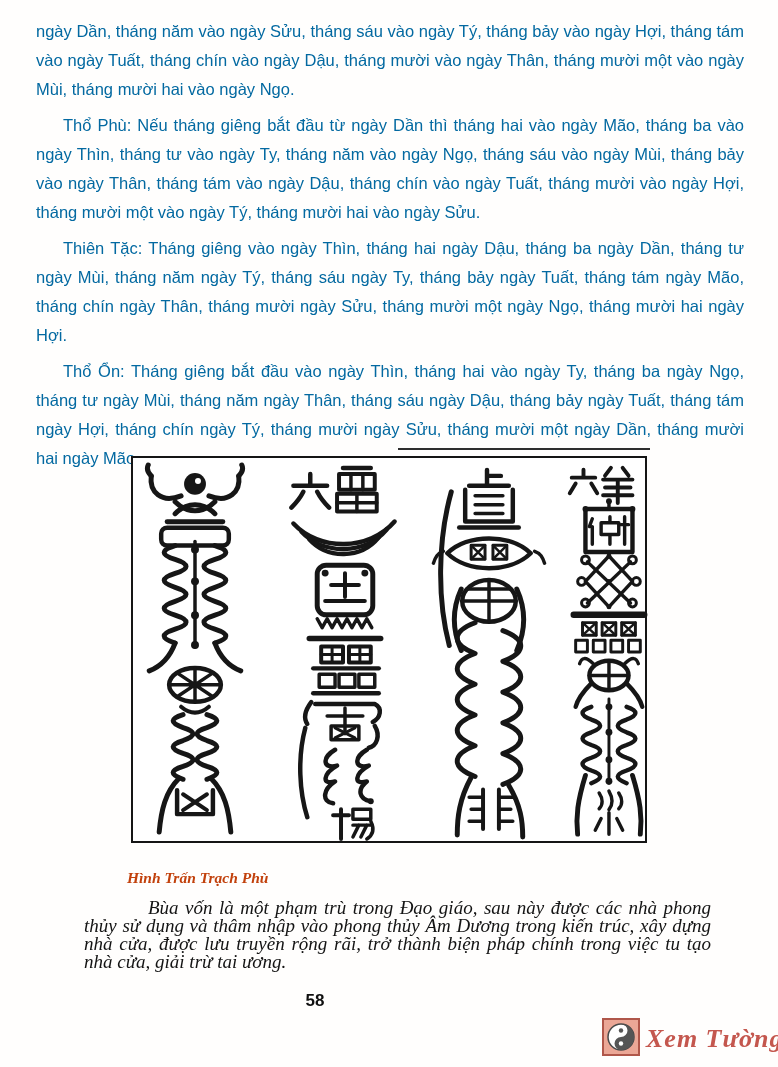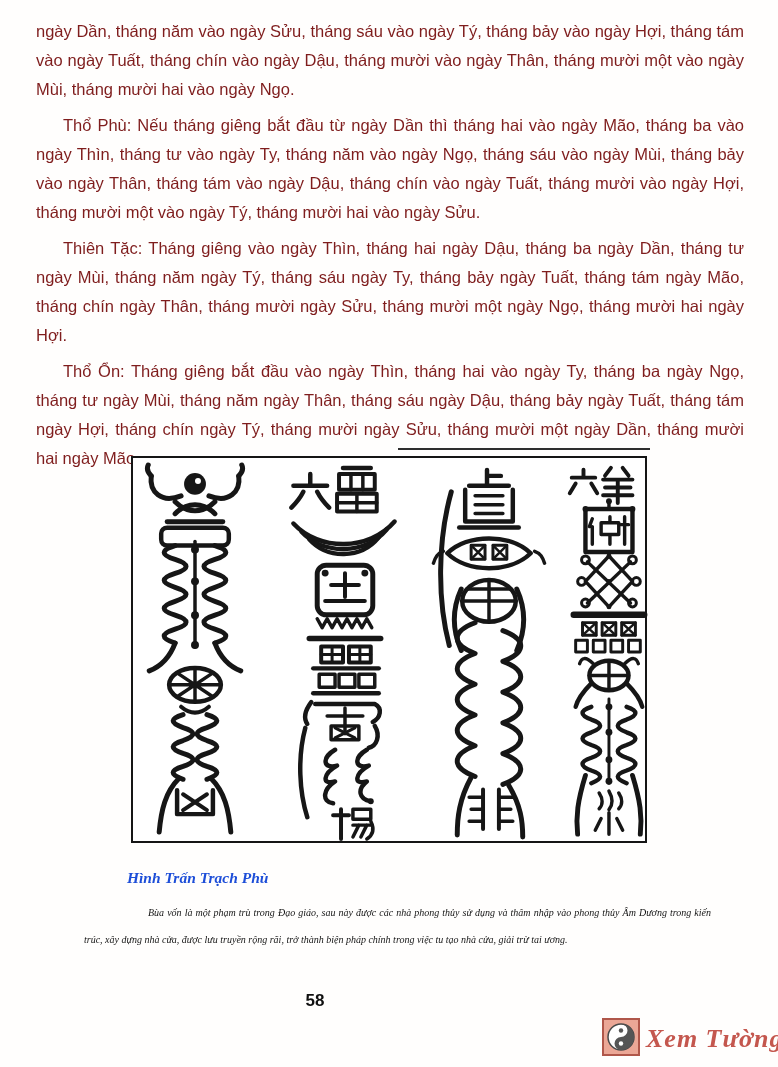--- a/index.html
+++ b/index.html
@@ -4,41 +4,41 @@
 <style>
   html,body { margin:0; padding:0; background:#e8e8e8; }
   .page {
     position:relative; width:778px; height:1067px; margin:0 auto;
     background:#fffefd; overflow:hidden;
     font-family:"Liberation Sans", sans-serif; color:#1b1b1b;
   }
   .text-block { position:absolute; left:36px; top:17px; width:708px; }
   .text-block p {
     margin:0 0 7px 0; text-align:justify; text-indent:27px;
-    font-size:16.5px; line-height:29px; color:#7f1d1d;
+    font-size:16.5px; line-height:29px; color:#0369a1;
   }
   .text-block p.cont { text-indent:0; }
 
   .figure-frame {
     position:absolute; left:131px; top:456px; width:516px; height:387px;
     border:2px solid #151515; background:#fff; box-sizing:border-box;
   }
   .artifact-line { position:absolute; left:398px; top:448px; width:252px; height:2px; background:#2e2e2e; }
   .talisman { position:absolute; }
   .talisman svg { display:block; }
 
   .fig-caption {
     position:absolute; left:127px; top:869px;
     font-family:"Liberation Serif", serif; font-style:italic; font-weight:bold;
-    font-size:15.5px; color:#1d4ed8;
+    font-size:15.5px; color:#c2410c;
   }
   .fig-desc {
     position:absolute; left:84px; top:899px; width:627px;
     font-family:"Liberation Serif", serif; font-style:italic;
-    font-size:10px; line-height:27px; text-indent:64px; text-align:justify; color:#141414;
+    font-size:19px; line-height:18px; text-indent:64px; text-align:justify; color:#141414;
   }
   .page-number {
     position:absolute; left:0; top:991px; width:630px; text-align:center;
     font-weight:bold; font-size:17px; color:#101010;
   }
   .watermark { position:absolute; left:602px; top:1018px; display:flex; align-items:center; gap:6px; }
   .watermark-text {
     font-family:"Liberation Serif", serif; font-style:italic; font-weight:bold;
     font-size:26px; color:#c4574e; letter-spacing:1px; white-space:nowrap;
   }

